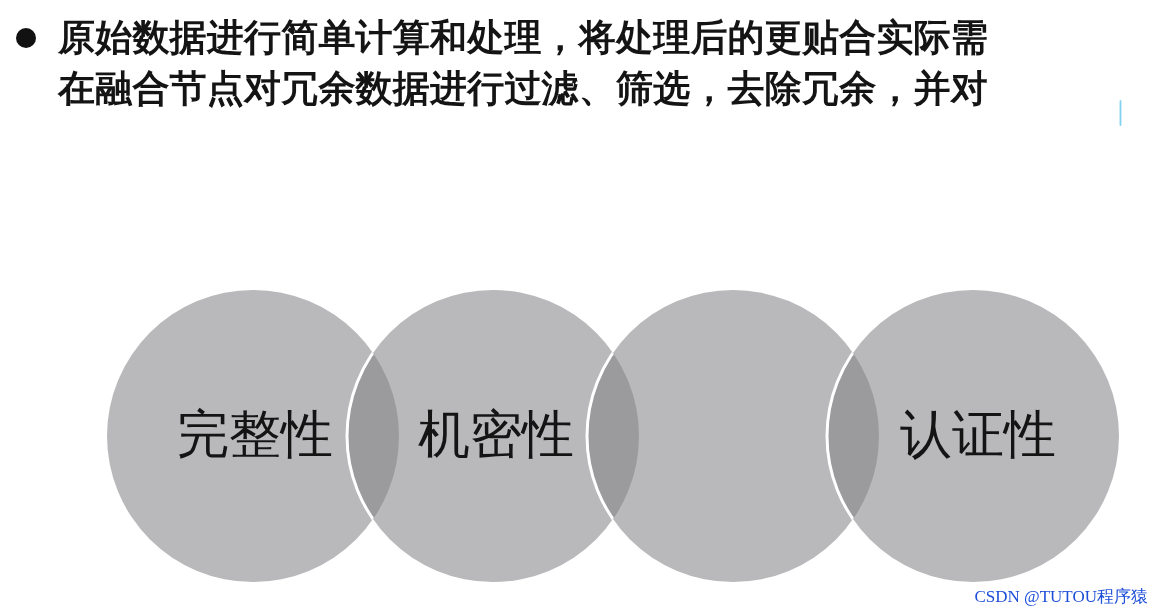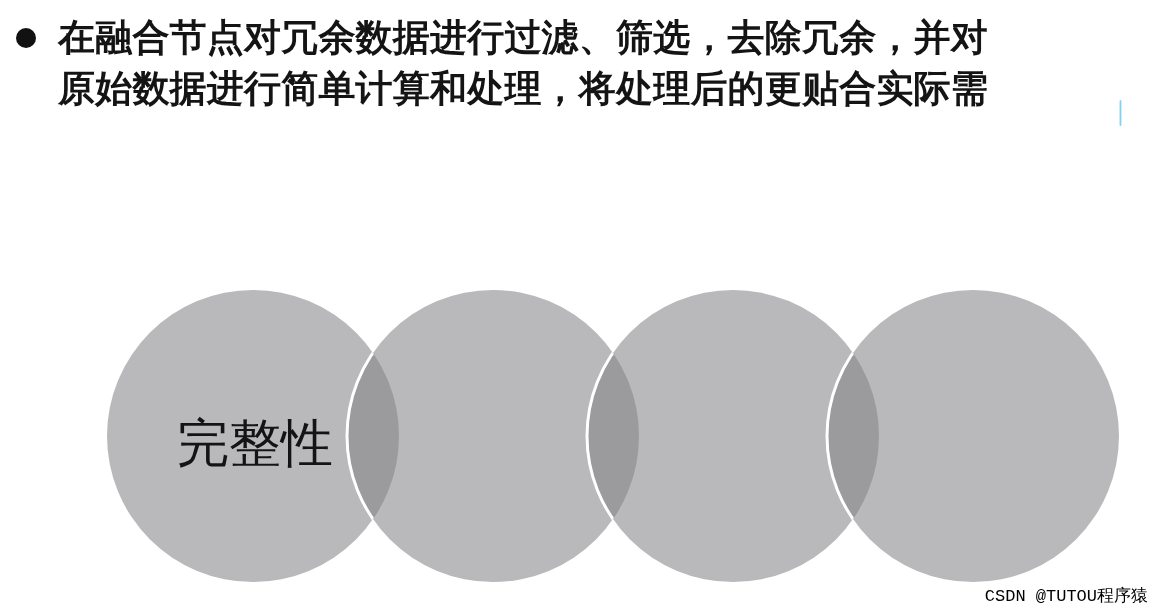--- a/index.html
+++ b/index.html
@@ -35,55 +35,55 @@
   .bullet-text .line { display: block; white-space: nowrap; }
 
   .diagram {
     position: absolute;
     left: 0; top: 0;
     width: 1162px; height: 616px;
   }
   .diagram svg { position: absolute; left: 0; top: 0; }
   .circle-label {
     position: absolute;
-    top: 416px;
+    top: 402px;
     height: 64px;
     width: 200px;
     font-size: 52px;
     line-height: 64px;
     color: #141414;
     text-align: center;
     white-space: nowrap;
-    font-family: Liberation Mono, monospace;
+    font-family: Liberation Sans, sans-serif;
   }
   .watermark {
     position: absolute;
     right: 14px; top: 586px;
     font-size: 17px;
     line-height: 22px;
-    color: #000000;
-    font-family: Liberation Mono, monospace;
+    color: #1d4ed8;
+    font-family: Liberation Serif, serif;
     white-space: nowrap;
   }
   .edge-glint {
     position: absolute;
     left: 1119px; top: 100px;
     width: 3px; height: 26px;
     background: linear-gradient(to right, rgba(160,220,245,0.2), rgba(120,205,240,0.9), rgba(160,220,245,0.2));
     border-radius: 2px;
   }
 </style>
 </head>
 <body>
 
 <div class="bullet-block">
   <span class="bullet-dot"></span>
   <div class="bullet-text">
+    <span class="line">原始数据进行简单计算和处理，将处理后的更贴合实际需</span>
     <span class="line">在融合节点对冗余数据进行过滤、筛选，去除冗余，并对</span>
-    <span class="line">原始数据进行简单计算和处理，将处理后的更贴合实际需</span>
   </div>
 </div>
 
 <div class="diagram">
   <svg width="1162" height="616" viewBox="0 0 1162 616">
     <defs>
       <clipPath id="clipRight">
           <rect x="0" y="0" width="1122" height="616"></rect>
         </clipPath>
       <clipPath id="c1">
@@ -107,17 +107,19 @@
       <circle cx="733" cy="436" r="146" fill="#9b9b9d" clip-path="url(#c2)"></circle>
       <circle cx="973" cy="436" r="146" fill="#9b9b9d" clip-path="url(#c3)"></circle>
 
       <circle cx="493" cy="436" r="146" fill="none" stroke="#ffffff" stroke-width="3" clip-path="url(#c1)"></circle>
       <circle cx="733" cy="436" r="146" fill="none" stroke="#ffffff" stroke-width="3" clip-path="url(#c2)"></circle>
       <circle cx="973" cy="436" r="146" fill="none" stroke="#ffffff" stroke-width="3" clip-path="url(#c3)"></circle>
     </g>
   </svg>
 
   <div class="circle-label" style="left:155px;">完整性</div>
+  <div class="circle-label" style="left:396px;">机密性</div>
+  <div class="circle-label" style="left:878px;">认证性</div>
 </div>
 
 <div class="edge-glint"></div>
 
 <div class="watermark">CSDN @TUTOU程序猿</div>
 
 </body></html>

